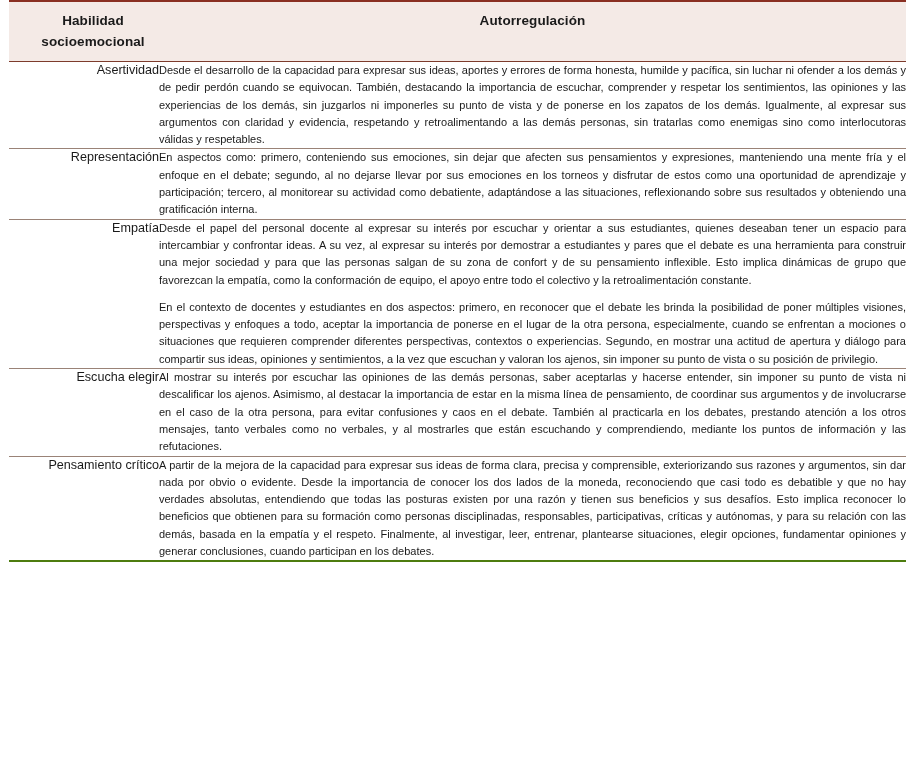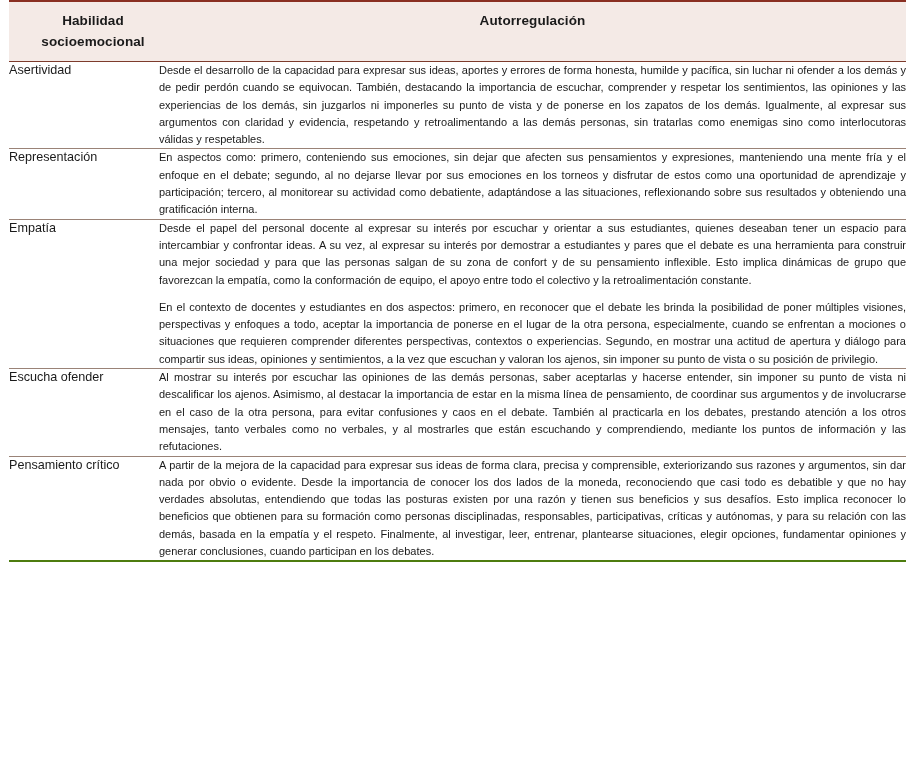--- a/index.html
+++ b/index.html
@@ -68,20 +68,21 @@
     border-bottom: 2px solid #4d7c0f;
   }
 
   td.skill-cell {
     padding: 10px 6px 11px 14px;
   }
   .skill-name {
     font-size: 12.6px;
     line-height: 17px;
     white-space: nowrap;
+    text-align: right;
   }
 
   td.rep-cell {
     padding: 10px 8px 11px 6px;
   }
   .rep-para {
     font-size: 11px;
     line-height: 17.3px;
     text-align: justify;
     text-justify: inter-word;
@@ -136,21 +137,21 @@
           <td class="skill-cell">
             <div class="skill-name">Empatía</div>
           </td>
           <td class="rep-cell">
             <p class="rep-para">Desde el papel del personal docente al expresar su interés por escuchar y orientar a sus estudiantes, quienes deseaban tener un espacio para intercambiar y confrontar ideas. A su vez, al expresar su interés por demostrar a estudiantes y pares que el debate es una herramienta para construir una mejor sociedad y para que las personas salgan de su zona de confort y de su pensamiento inflexible. Esto implica dinámicas de grupo que favorezcan la empatía, como la conformación de equipo, el apoyo entre todo el colectivo y la retroalimentación constante.</p>
             <p class="rep-para">En el contexto de docentes y estudiantes en dos aspectos: primero, en reconocer que el debate les brinda la posibilidad de poner múltiples visiones, perspectivas y enfoques a todo, aceptar la importancia de ponerse en el lugar de la otra persona, especialmente, cuando se enfrentan a mociones o situaciones que requieren comprender diferentes perspectivas, contextos o experiencias. Segundo, en mostrar una actitud de apertura y diálogo para compartir sus ideas, opiniones y sentimientos, a la vez que escuchan y valoran los ajenos, sin imponer su punto de vista o su posición de privilegio.</p>
           </td>
         </tr>
         <tr class="data-row">
           <td class="skill-cell">
-            <div class="skill-name">Escucha ofender</div>
+            <div class="skill-name">Escucha elegir</div>
           </td>
           <td class="rep-cell">
             <p class="rep-para">Al mostrar su interés por escuchar las opiniones de las demás personas, saber aceptarlas y hacerse entender, sin imponer su punto de vista ni descalificar los ajenos. Asimismo, al destacar la importancia de estar en la misma línea de pensamiento, de coordinar sus argumentos y de involucrarse en el caso de la otra persona, para evitar confusiones y caos en el debate. También al practicarla en los debates, prestando atención a los otros mensajes, tanto verbales como no verbales, y al mostrarles que están escuchando y comprendiendo, mediante los puntos de información y las refutaciones.</p>
           </td>
         </tr>
         <tr class="data-row">
           <td class="skill-cell">
             <div class="skill-name">Pensamiento crítico</div>
           </td>
           <td class="rep-cell">

